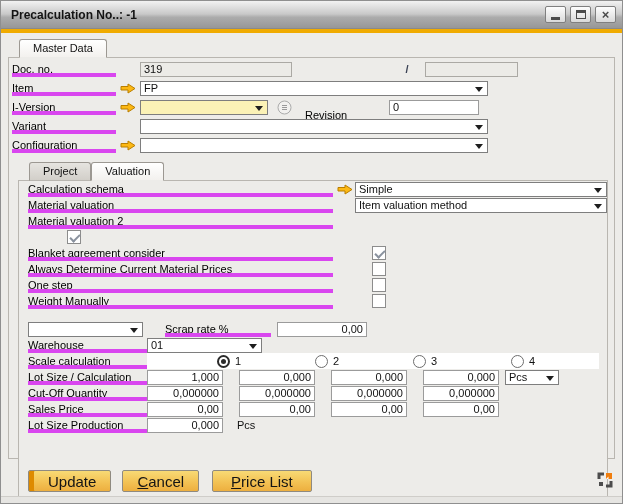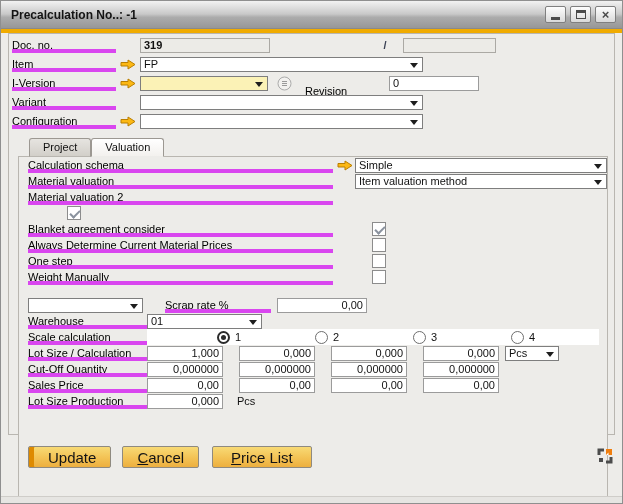--- a/index.html
+++ b/index.html
@@ -35,25 +35,25 @@
   .spacer12 { height:12px; }
 
   .lbl { color:#000; border-bottom:4px solid #d946ef; height:15px; line-height:15px; white-space:nowrap; overflow:hidden; }
   .w104{width:104px;} .w305{width:305px;} .w119{width:119px;} .w82{width:82px;margin-top:16px;} .w106{width:106px;}
   .slot { width:24px; padding-left:4px; display:flex; align-items:center; }
 
   .field { height:15px; border:1px solid #9B9B9B; background:#fff; padding:0 3px; font-family:"Liberation Sans",sans-serif; font-size:11px; color:#111; }
   input.field { outline:none; }
   .num { text-align:right; }
   .dis { background:#ECEBE7; border-color:#ABA9A4; }
-  .w130{width:130px;font-weight:bold;} .w93{width:93px;} .w90{width:90px;} .w76{width:76px;}
+  .w130{width:152px;} .w93{width:93px;} .w90{width:90px;} .w76{width:76px;}
 
   .select { height:15px; border:1px solid #7E7E7E; background:#fff; display:flex; align-items:center; padding:0 16px 0 3px; position:relative; white-space:nowrap; overflow:hidden; }
   .select .dd-arrow { position:absolute; right:4px; top:5px; width:0; height:0; border:4px solid transparent; border-top:5px solid #1E1E1E; }
-  .w348{width:283px;} .w128{width:128px;} .w252{width:252px;} .w115{width:115px;} .w54{width:54px;}
+  .w348{width:348px;} .w128{width:128px;} .w252{width:252px;} .w115{width:115px;} .w54{width:54px;}
   .mandatory { background:#FBF2B6; }
 
   .slash { width:10px; text-align:center; color:#3A4154; margin-left:110px; font-weight:bold; }
 
   .checkbox { width:14px; height:14px; background:#fff; border:1px solid #8C8C8C; position:relative; margin-left:17px; }
   .checkbox.on::after { content:""; position:absolute; left:2px; top:3px; width:8px; height:4px; border-left:2px solid #8A929E; border-bottom:2px solid #8A929E; transform:rotate(-45deg); }
 
   .scale-strip { width:452px; height:16px; background:#fff; display:flex; }
   .radio-cell { width:98px; display:flex; align-items:center; }
   .radio-cell .pad { width:70px; }
@@ -93,20 +93,23 @@
           <span class="gly-max"></span>
         </div>
       <div class="wbtn">
           <span class="gly-close">×</span>
         </div>
     </div>
   </div>
 
   <div class="goldline"></div>
 
+  <div class="tabstrip lvl1">
+    <div class="tab active">Master Data</div>
+  </div>
 
   <div class="pane outer">
 
     <div class="row">
       <span class="lbl w104">Doc. no.</span>
       <span class="slot"></span>
       <input class="field dis w130" readonly="" value="319" style="">
       <span class="slash">/</span>
       <input class="field dis w93" readonly="" style="margin-left: 13px;" value="">
     </div>

